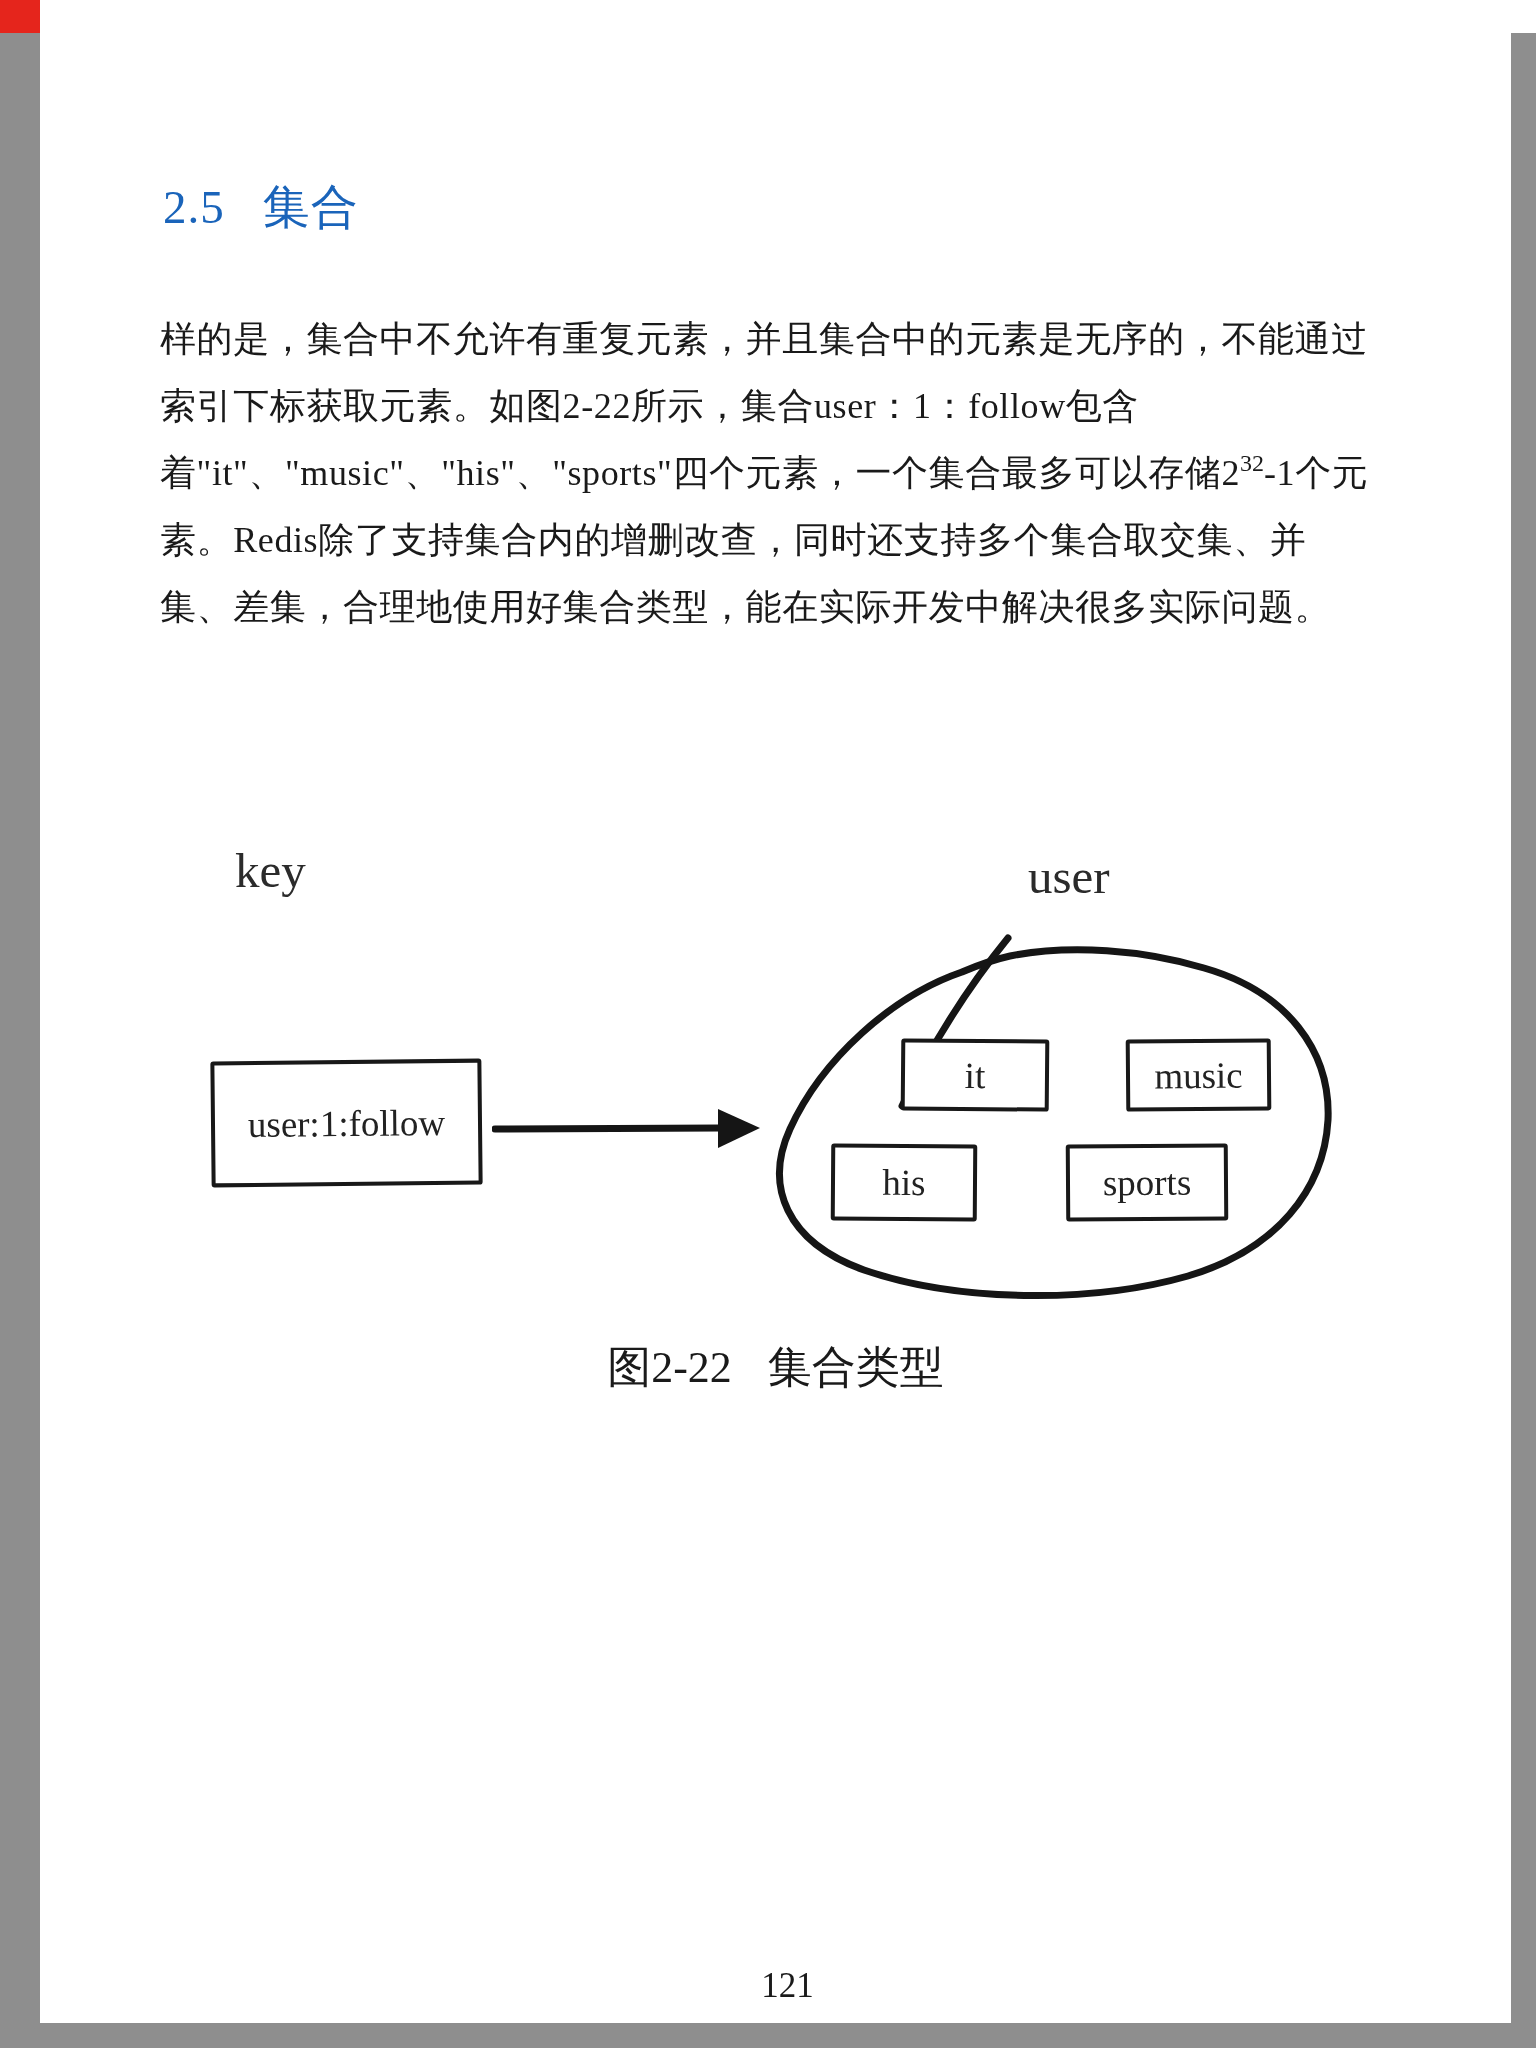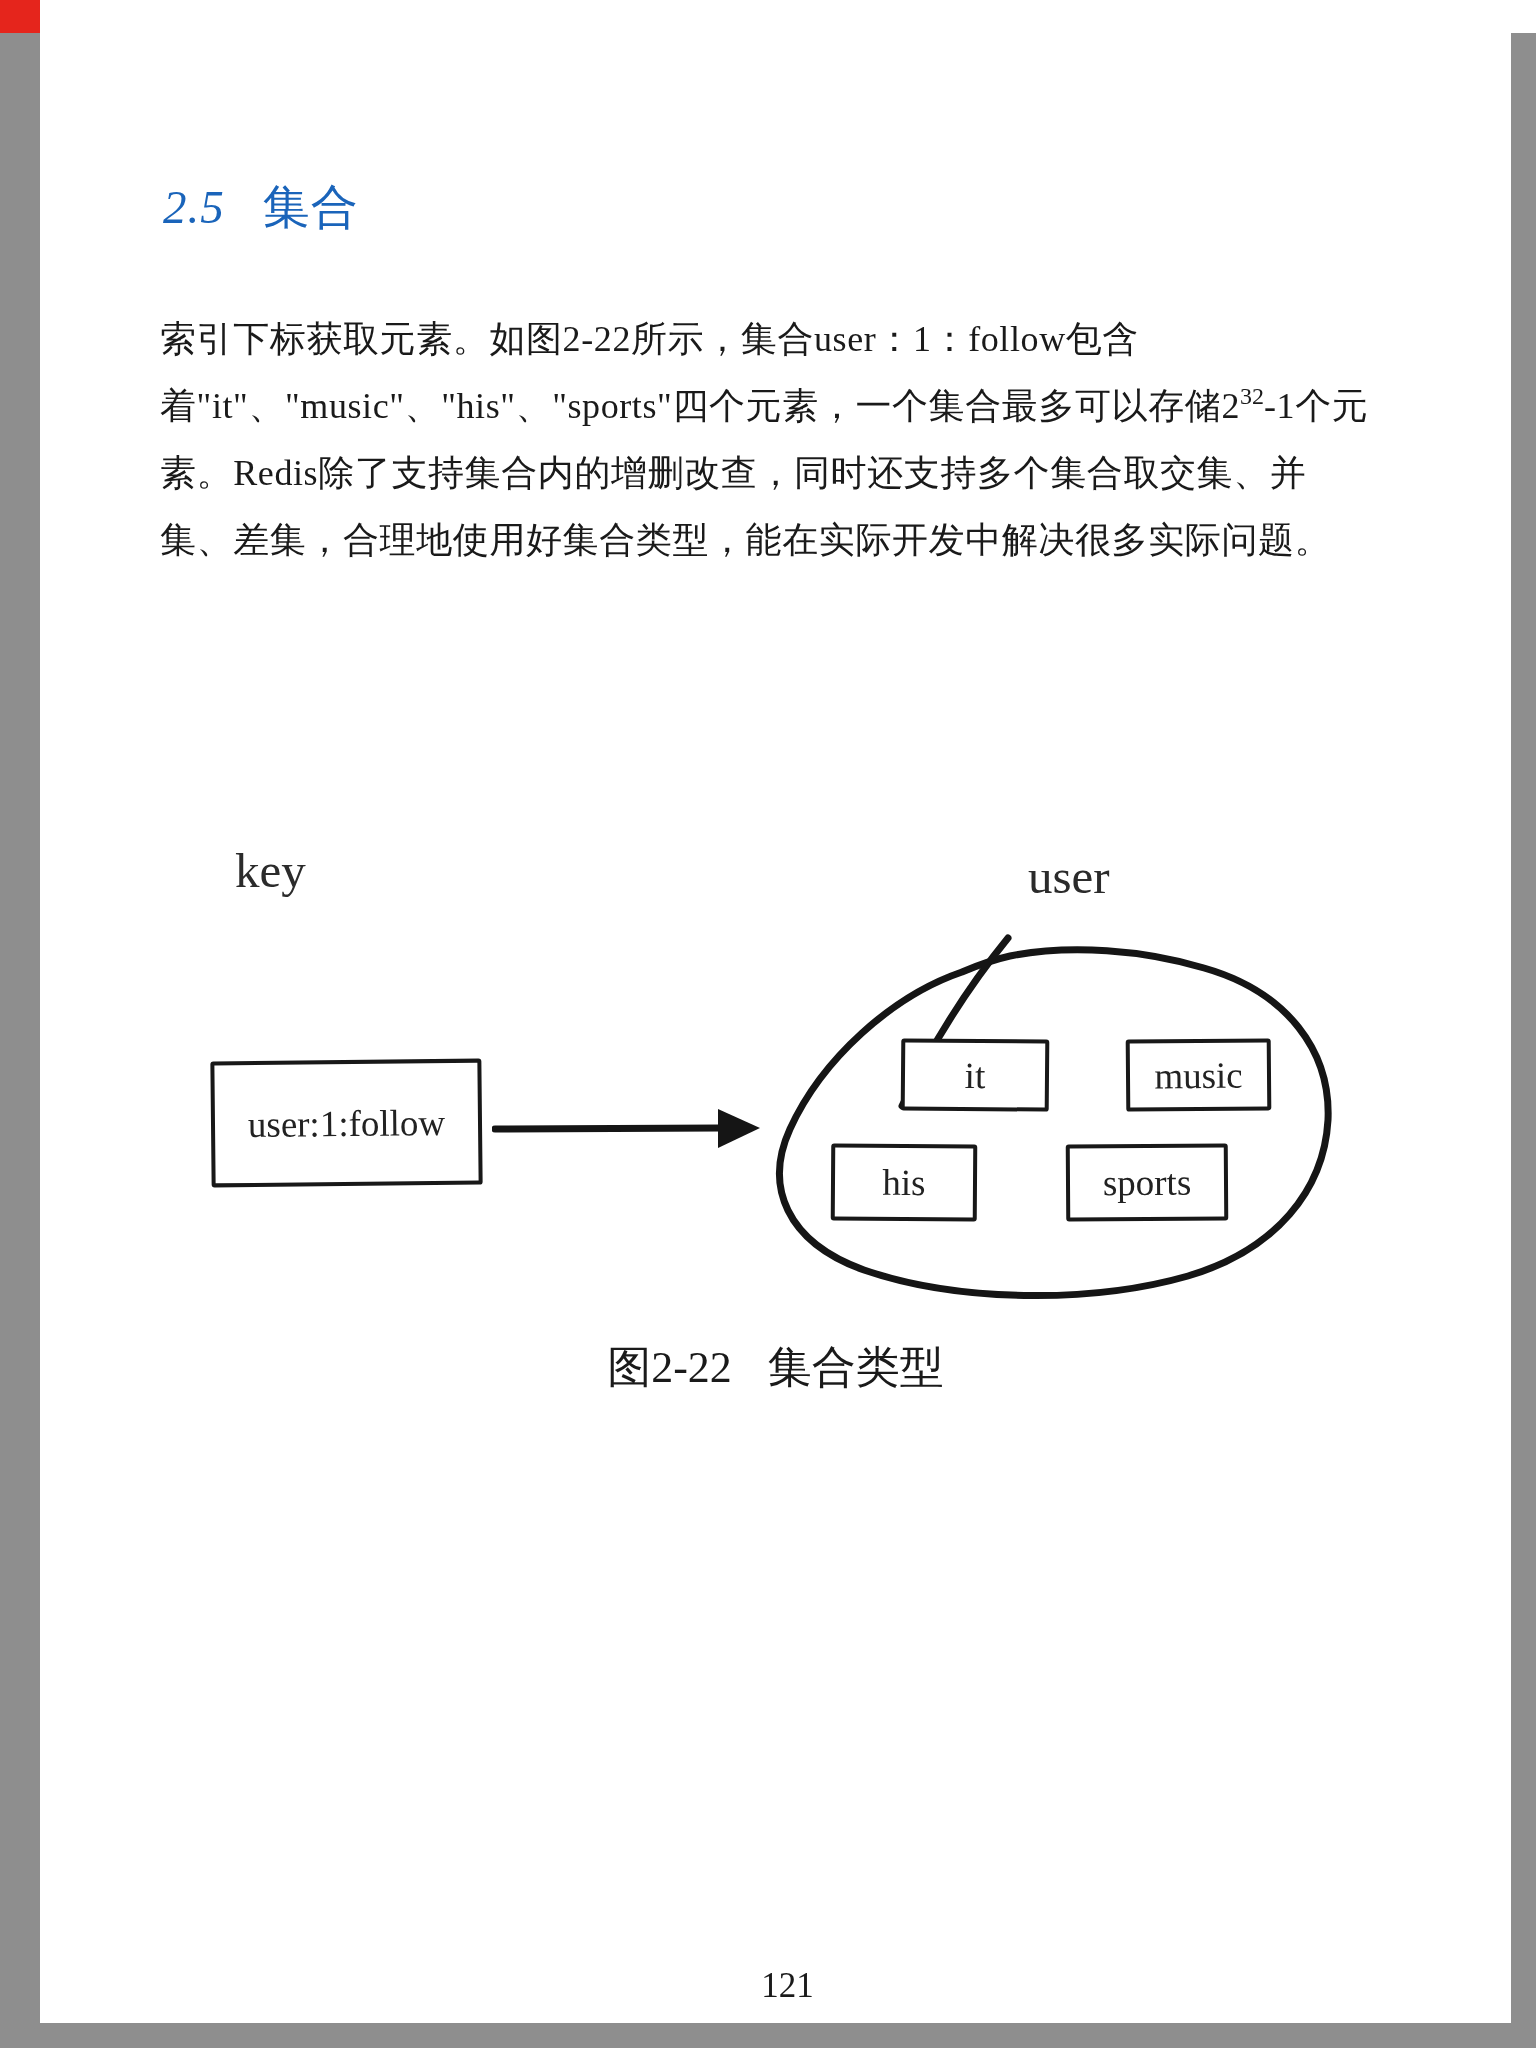--- a/index.html
+++ b/index.html
@@ -12,21 +12,21 @@
   .chrome-left   { position: absolute; left: 0; top: 33px; width: 40px; bottom: 0; background: #8e8e8e; }
   .chrome-right  { position: absolute; right: 0; top: 33px; width: 25px; bottom: 0; background: #8e8e8e; }
   .chrome-bottom { position: absolute; left: 0; right: 0; bottom: 0; height: 25px; background: #8e8e8e; }
   .corner-red    { position: absolute; left: 0; top: 0; width: 40px; height: 33px; background: #e5251c; }
   .progress-line { position: absolute; left: 40px; right: 25px; top: 2014px; height: 7px; background: #3366cc; }
 
   .page { position: absolute; left: 40px; top: 0; width: 1471px; height: 2023px; background: #ffffff; }
 
   
   .heading { position: absolute; left: 123px; top: 176px; font-size: 47px; font-weight: normal; color: #1a64ba; letter-spacing: 1px; }
-  .heading .sec-num { margin-right: 38px; font-style: italic; }
+  .heading .sec-num { margin-right: 38px; }
 
   
   .para { position: absolute; left: 120px; top: 306px; width: 1215px; font-size: 36px; line-height: 67px; letter-spacing: 0.6px; }
   .pline { height: 67px; white-space: nowrap; }
   .pline.indent { text-indent: 54px; }
   .sup { font-size: 24px; position: relative; top: -14px; letter-spacing: 0; }
 
   
   .figure { position: absolute; left: 100px; top: 840px; width: 1270px; height: 500px; }
   .fig-label { position: absolute; font-size: 49px; color: #2b2b2b; }
@@ -63,20 +63,21 @@
   <div class="corner-red"></div>
   <div class="progress-line"></div>
 
   <div class="page">
 
     <h2 class="heading">
       <span class="sec-num">2.5</span><span>集合</span>
     </h2>
 
     <div class="para">
+      <div class="pline">样的是，集合中不允许有重复元素，并且集合中的元素是无序的，不能通过</div>
       <div class="pline">索引下标获取元素。如图2-22所示，集合user：1：follow包含</div>
       <div class="pline"><span>着"it"、"music"、"his"、"sports"四个元素，一个集合最多可以存储2</span><span class="sup">32</span><span>-1个元</span></div>
       <div class="pline">素。Redis除了支持集合内的增删改查，同时还支持多个集合取交集、并</div>
       <div class="pline">集、差集，合理地使用好集合类型，能在实际开发中解决很多实际问题。</div>
     </div>
 
     <div class="figure">
       <div class="fig-label key-label">key</div>
       <div class="fig-label value-label">user</div>
 

